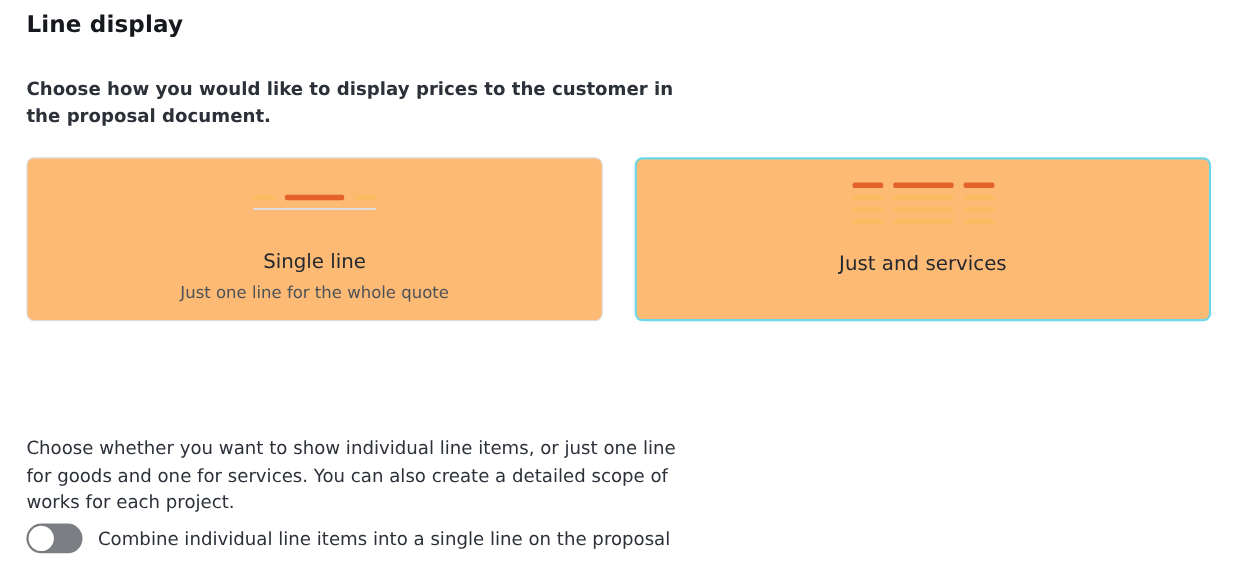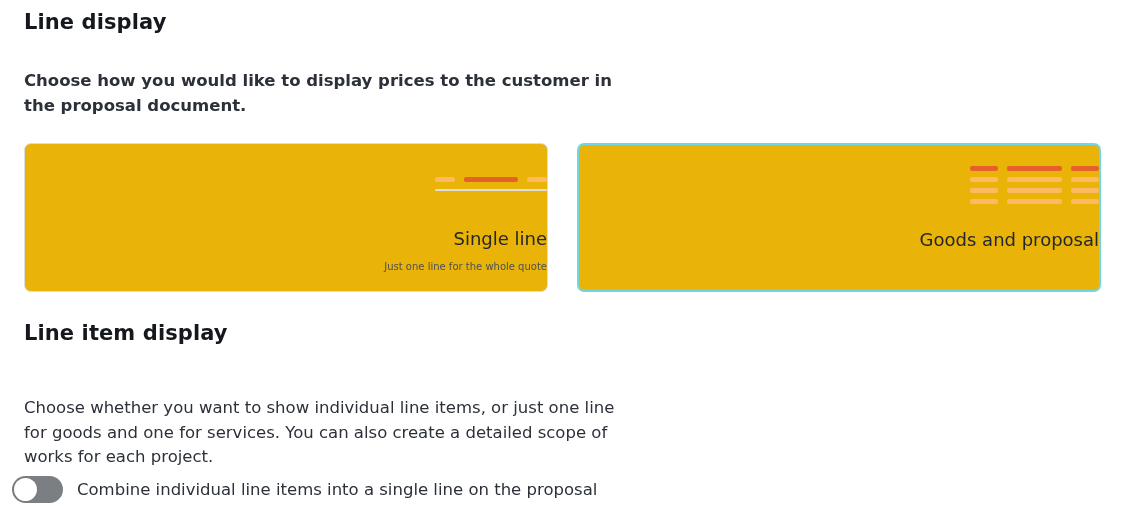--- a/index.html
+++ b/index.html
@@ -56,25 +56,25 @@
     height: 149px;
     display: flex;
     gap: 29px;
   }
   .option-card {
     position: relative;
     box-sizing: border-box;
     width: 524px;
     height: 149px;
     border-radius: 7px;
-    background: #eab308;
+    background: #fdba74;
     border: 1px solid #dcdddf;
     display: flex;
     flex-direction: column;
-    align-items: flex-end;
+    align-items: center;
     cursor: pointer;
   }
   .option-card.selected {
     border: 2px solid #6ed7e6;
   }
 
   .card-icon {
     height: 64px;
     display: flex;
     align-items: center;
@@ -128,31 +128,31 @@
   .glyph-goods .grow.dark .bar { background: #e4622a; }
 
   .card-title {
     font-size: 18px;
     font-weight: 400;
     color: #23272e;
     margin-top: 12px;
     line-height: 22px;
   }
   .card-sub {
-    font-size: 10px;
+    font-size: 15px;
     font-weight: 400;
     color: #4b5159;
     margin-top: 8px;
     line-height: 17px;
   }
 
   
   .toggle-row {
     position: absolute;
-    left: 12px;
+    left: 24px;
     top: 476px;
     display: flex;
     align-items: center;
     gap: 14px;
     text-align: center;
   }
   .toggle {
     position: relative;
     width: 51px;
     height: 27px;
@@ -222,26 +222,25 @@
               <span class="bar c2"></span>
               <span class="bar c3"></span>
           </div>
           <div class="grow">
             <span class="bar c1"></span>
               <span class="bar c2"></span>
               <span class="bar c3"></span>
           </div>
         </div>
       </div>
-      <div class="card-title">Goods and proposal</div>
+      <div class="card-title">Just and services</div>
     </div>
 
   </div>
 
-  <h2 class="section-title" id="line-item-display-title">Line item display</h2>
 
   <p class="section-desc" id="line-item-display-desc">Choose whether you want to show individual line items, or just one line for goods and one for services. You can also create a detailed scope of works for each project.</p>
 
   <div class="toggle-row">
     <div class="toggle">
       <div class="knob"></div>
     </div>
     <span class="toggle-label">Combine individual line items into a single line on the proposal</span>
   </div>
 

